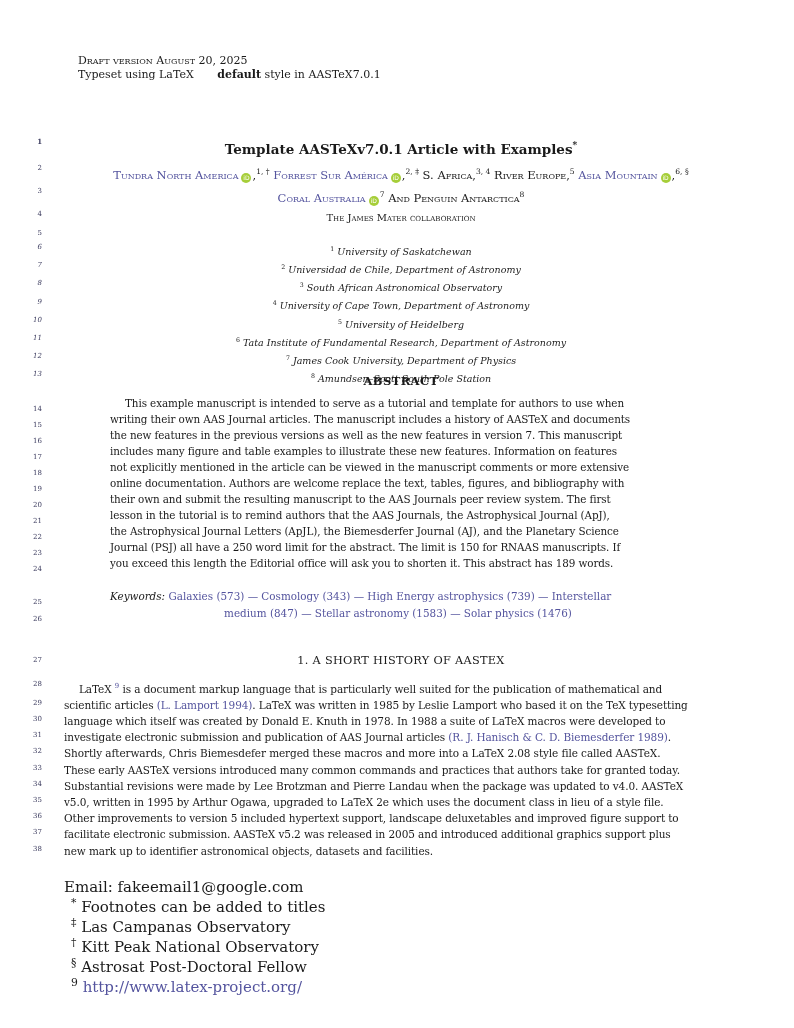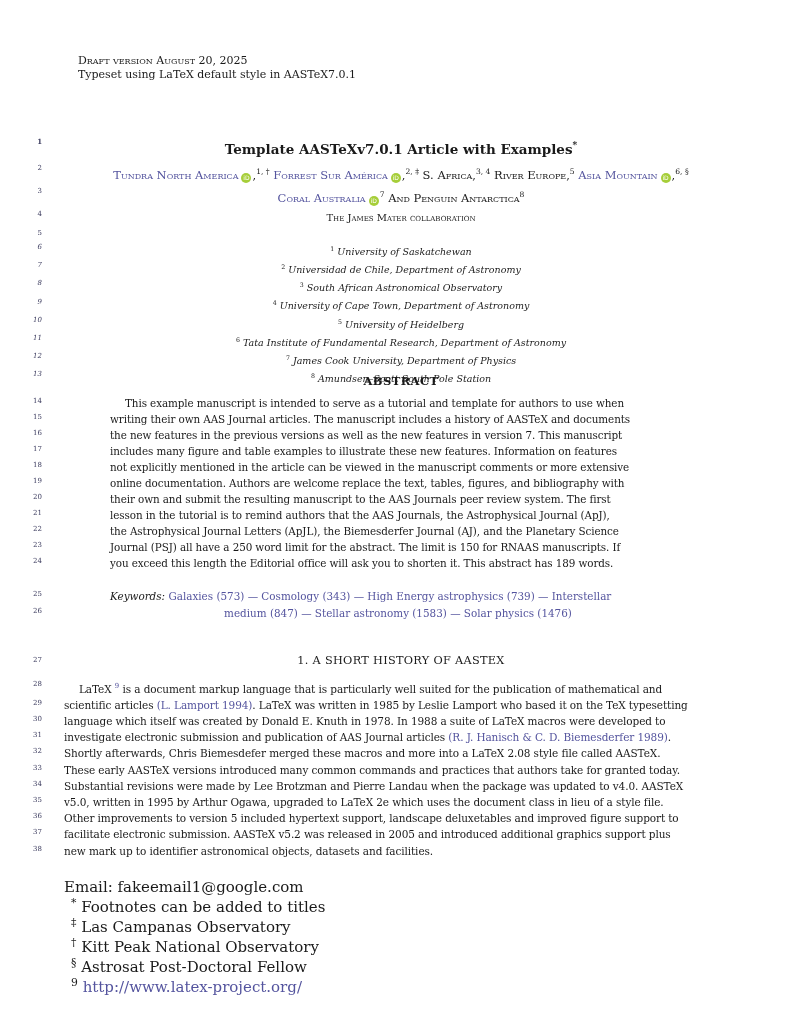--- a/index.html
+++ b/index.html
@@ -10,23 +10,23 @@
     color:#1a1a1a;
     overflow:hidden;
   }
   .block { position:absolute; }
   .line { position:relative; white-space:nowrap; }
   .lineno {
     position:absolute; right:100%; margin-right:22px; top:0.45em;
     font-size:7px; line-height:7px; color:#3b3b5e; letter-spacing:0;
     font-family:"DejaVu Serif","Liberation Serif",serif;
   }
-  .abstract-col .lineno, .keywords-col .lineno { margin-right:68px; }
+  .abstract-col .lineno, .keywords-col .lineno { margin-right:68px;margin-top:8px; }
   .center { text-align:center; }
-  .b { font-weight:normal; }
+  .b { font-weight:bold;margin-left:20px; }
   .it { font-style:italic; }
   .sc { font-variant:small-caps; }
   .sclink { font-variant:small-caps; color:#54549E; }
   .link { color:#54549E; }
   .sup { vertical-align:super; font-size:66%; letter-spacing:0; }
   .suplink { vertical-align:super; font-size:66%; color:#54549E; letter-spacing:0; }
   .fsup { vertical-align:super; font-size:72%; }
   .indent { text-indent:15px; }
   .orcid {
     display:inline-block; width:10px; height:10px; border-radius:50%;

